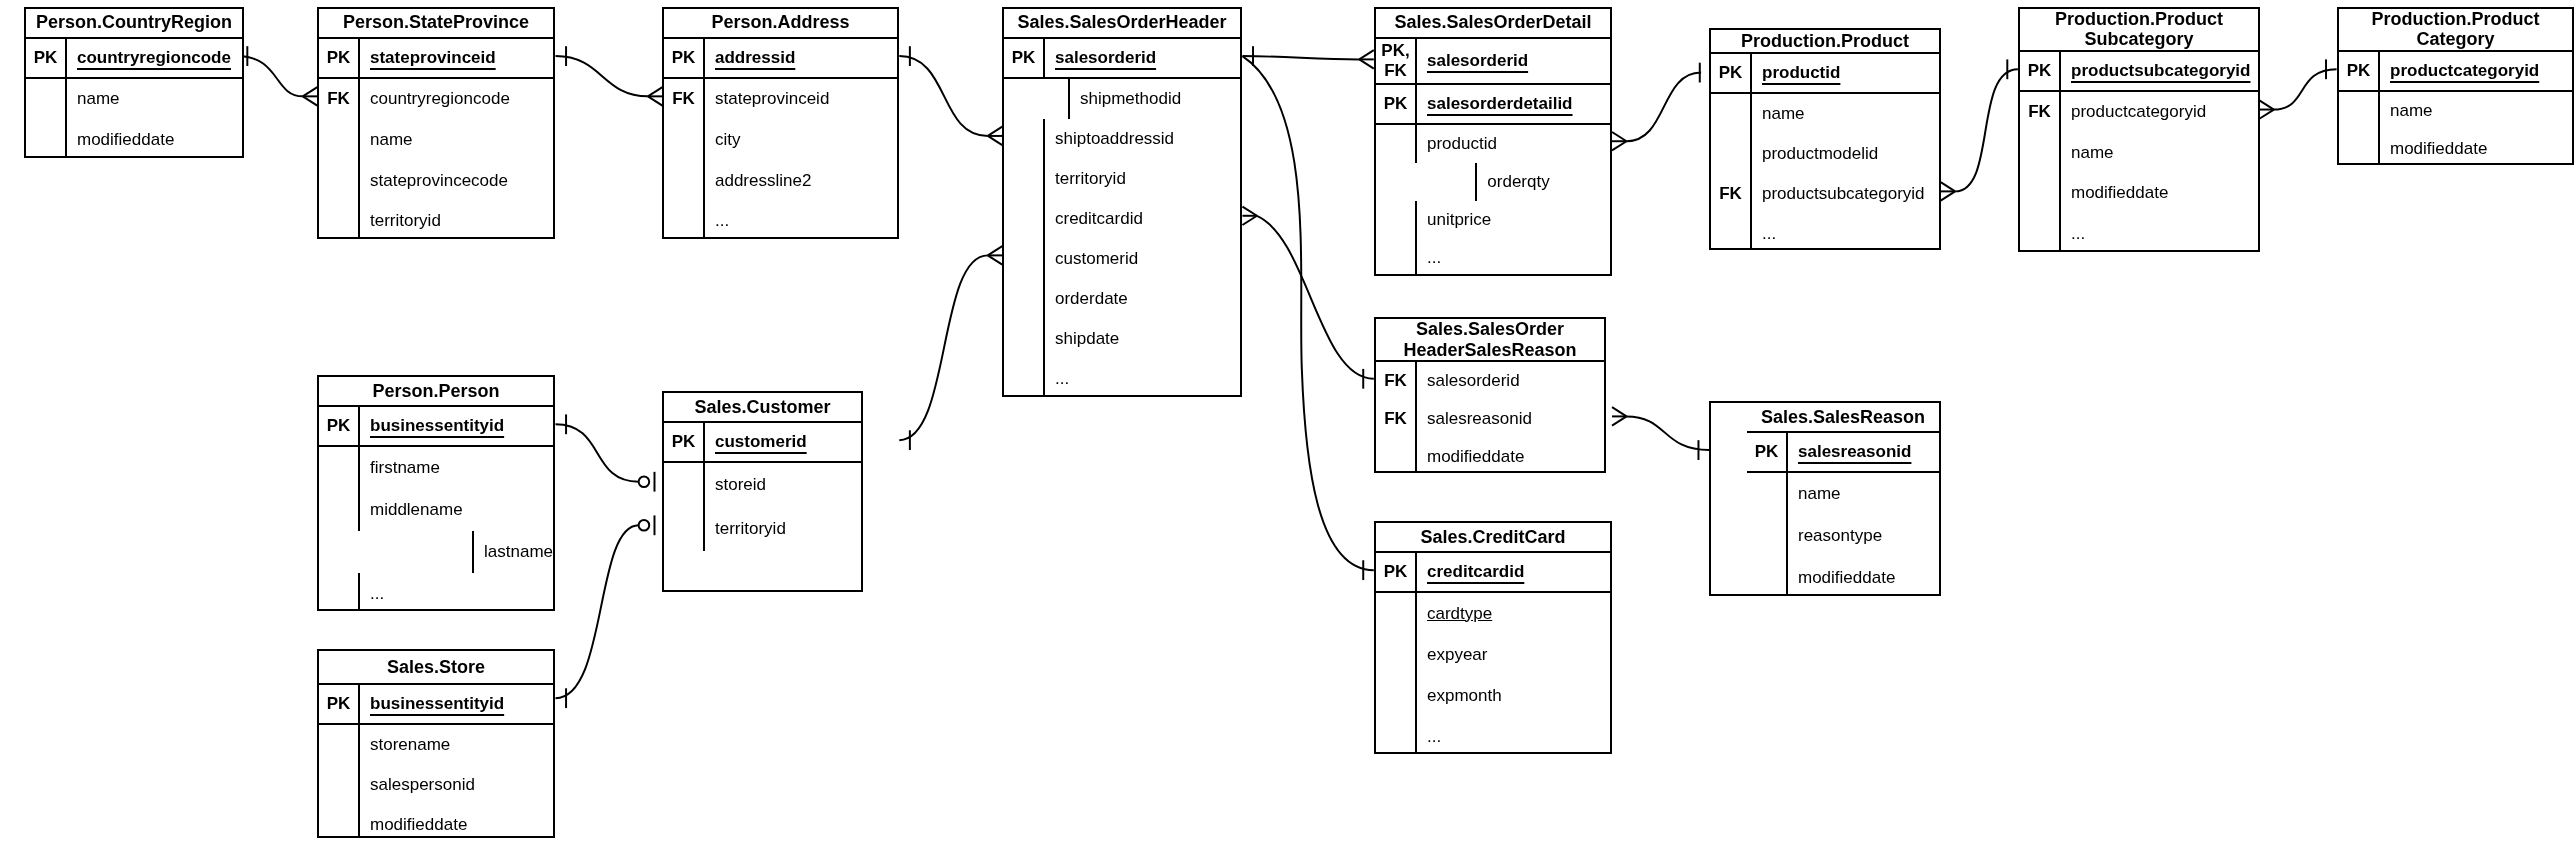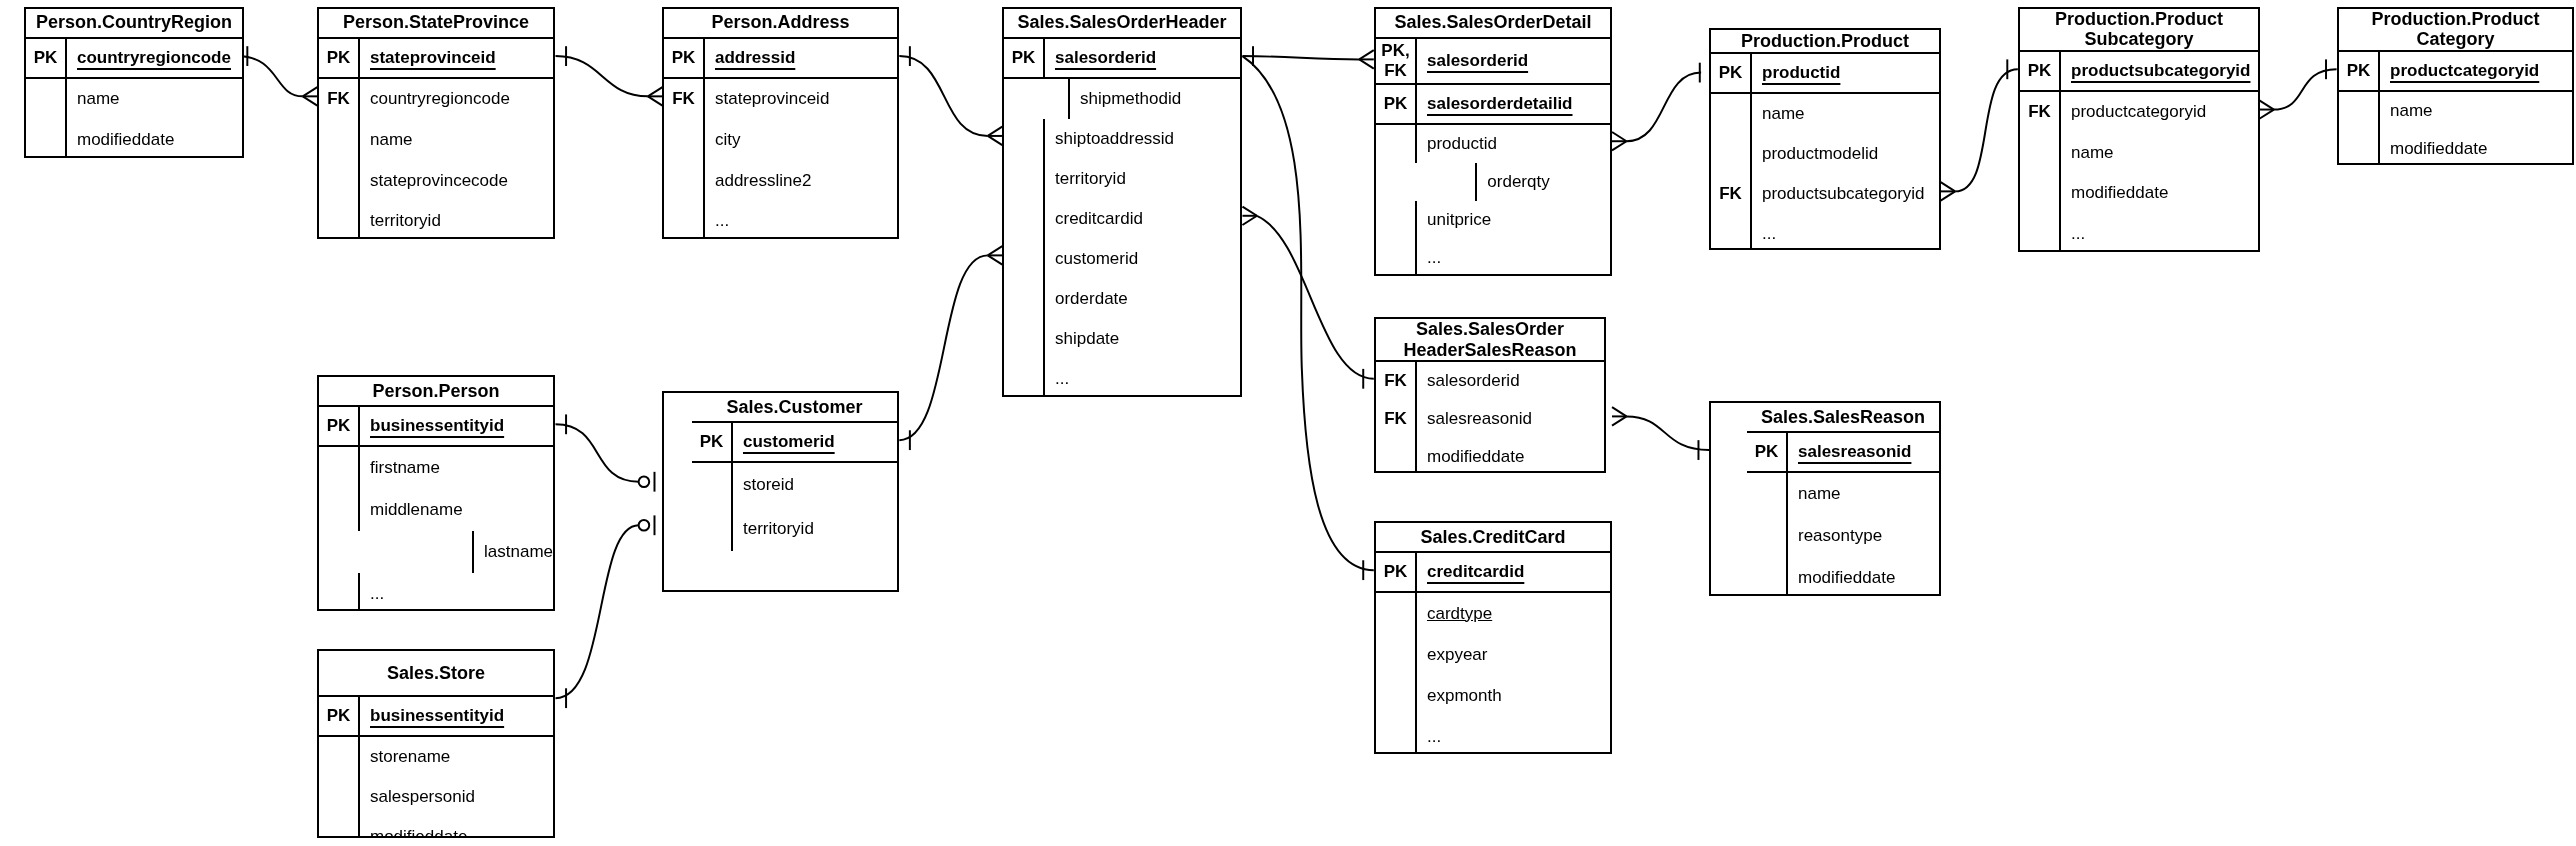--- a/index.html
+++ b/index.html
@@ -359,37 +359,37 @@
       </div>
       <div class="row" style="height: 42px; justify-content: flex-end;">
         <div class="key"></div>
         <div class="name">lastname</div>
       </div>
       <div class="row" style="height: 42px;">
         <div class="key"></div>
         <div class="name">...</div>
       </div>
     </div>
-    <div class="table" style="left: 662px; top: 391px; width: 237px; height: 201px; padding-left: 28px;">
+    <div class="table" style="left: 662px; top: 391px; width: 201px; height: 201px;">
       <div class="title" style="height: 30px;">Sales.Customer</div>
       <div class="row sep" style="height: 40px;">
         <div class="key">PK</div>
         <div class="name pk">customerid</div>
       </div>
       <div class="row" style="height: 44px;">
         <div class="key"></div>
         <div class="name">storeid</div>
       </div>
       <div class="row" style="height: 44px;">
         <div class="key"></div>
         <div class="name">territoryid</div>
       </div>
     </div>
     <div class="table" style="left: 317px; top: 649px; width: 238px; height: 189px;">
-      <div class="title" style="height: 46px;">Sales.Store</div>
+      <div class="title" style="height: 34px;">Sales.Store</div>
       <div class="row sep" style="height: 40px;">
         <div class="key">PK</div>
         <div class="name pk">businessentityid</div>
       </div>
       <div class="row" style="height: 40px;">
         <div class="key"></div>
         <div class="name">storename</div>
       </div>
       <div class="row" style="height: 40px;">
         <div class="key"></div>

